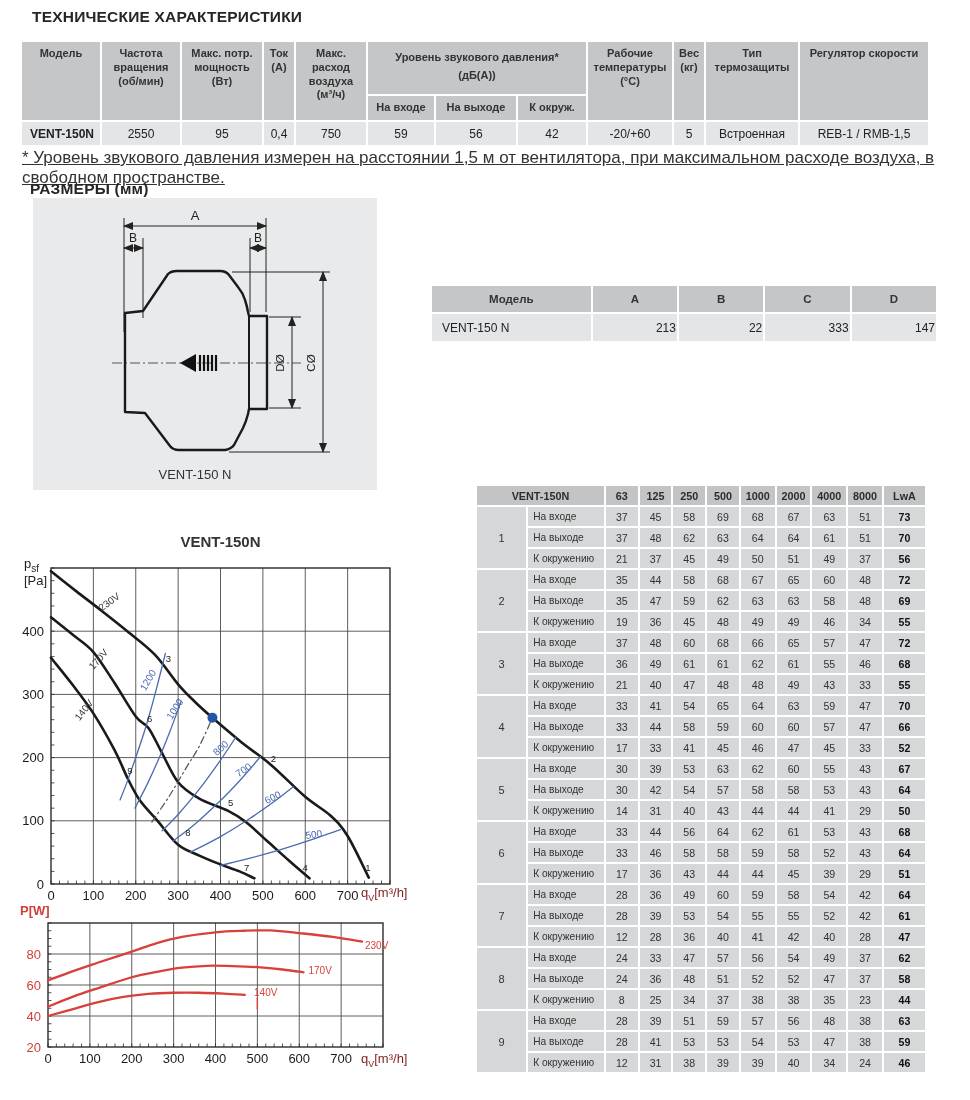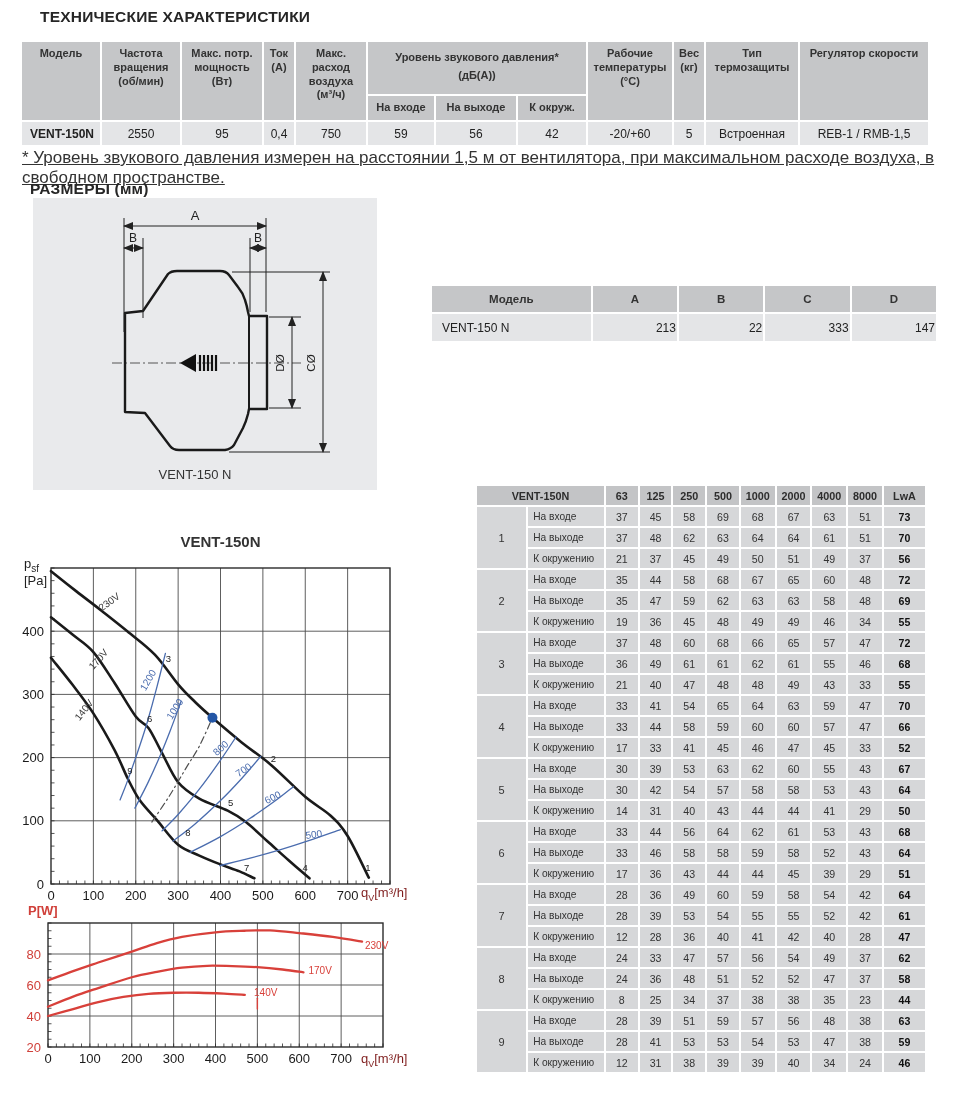--- a/index.html
+++ b/index.html
@@ -36,21 +36,21 @@
   .ylab-press{font-size:13px;color:#1f1f1f;line-height:1.05;}
   .ylab-press sub{font-size:10px;}
   .ylab-power{font-size:13px;color:#d0403a;font-weight:bold;}
   svg text{font-family:"Liberation Sans",sans-serif;}
 </style>
 </head>
 <body>
 
 <div id="page">
 
-  <div class="abs h1" style="left:40px;top:8px;">ТЕХНИЧЕСКИЕ ХАРАКТЕРИСТИКИ</div>
+  <div class="abs h1" style="left:32px;top:8px;">ТЕХНИЧЕСКИЕ ХАРАКТЕРИСТИКИ</div>
 
   <div class="abs" style="left:20px;top:40px;">
     <table class="spec" style="width:910px;">
       <colgroup>
         <col style="width:78px">
           <col style="width:78px">
           <col style="width:80px">
           <col style="width:30px">
         <col style="width:70px">
           <col style="width:66px">
@@ -391,21 +391,21 @@
           <text x="24" y="165.9" font-size="13" fill="#1a1a1a" text-anchor="end">300</text>
           <text x="24" y="102.7" font-size="13" fill="#1a1a1a" text-anchor="end">400</text>
         </g>
       </svg>
     <div class="abs axis-unit" style="left:341px;top:352px;white-space:nowrap;">
       <span>q</span><sub>V</sub><span>[m³/h]</span>
     </div>
   </div>
 
   <div class="abs" style="left:20px;top:903px;width:430px;height:180px;">
-    <div class="abs ylab-power" style="left:8px;top:0;">P[W]</div>
+    <div class="abs ylab-power" style="left:0;top:0;">P[W]</div>
     <svg id="svg-power" width="430" height="170">
         <g stroke="#4c4c4c" stroke-width="0.9">
           <line x1="69.875" y1="20" x2="69.875" y2="144"></line>
           <line x1="111.75" y1="20" x2="111.75" y2="144"></line>
           <line x1="153.625" y1="20" x2="153.625" y2="144"></line>
           <line x1="195.5" y1="20" x2="195.5" y2="144"></line>
           <line x1="237.375" y1="20" x2="237.375" y2="144"></line>
           <line x1="279.25" y1="20" x2="279.25" y2="144"></line>
           <line x1="321.125" y1="20" x2="321.125" y2="144"></line>
           <line x1="28" y1="113" x2="363" y2="113"></line>

